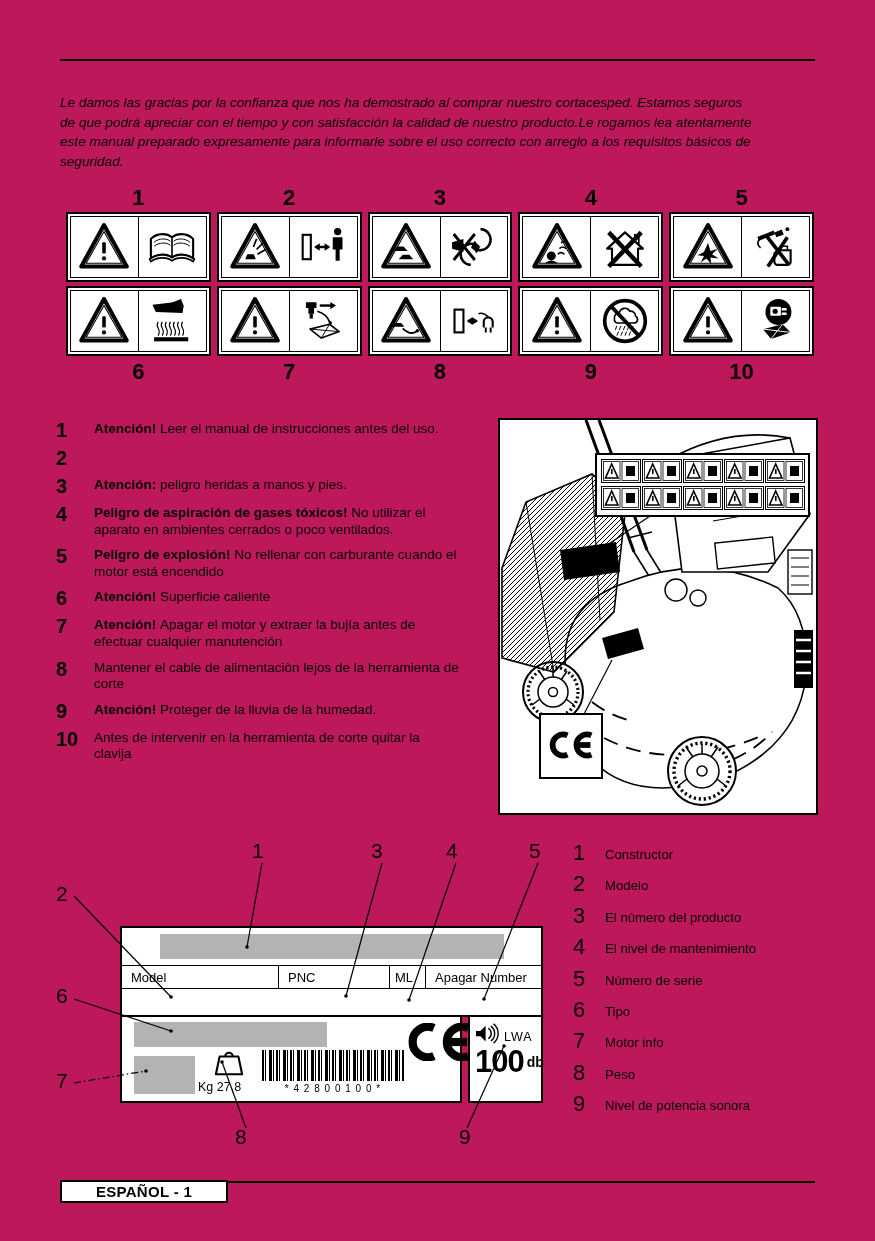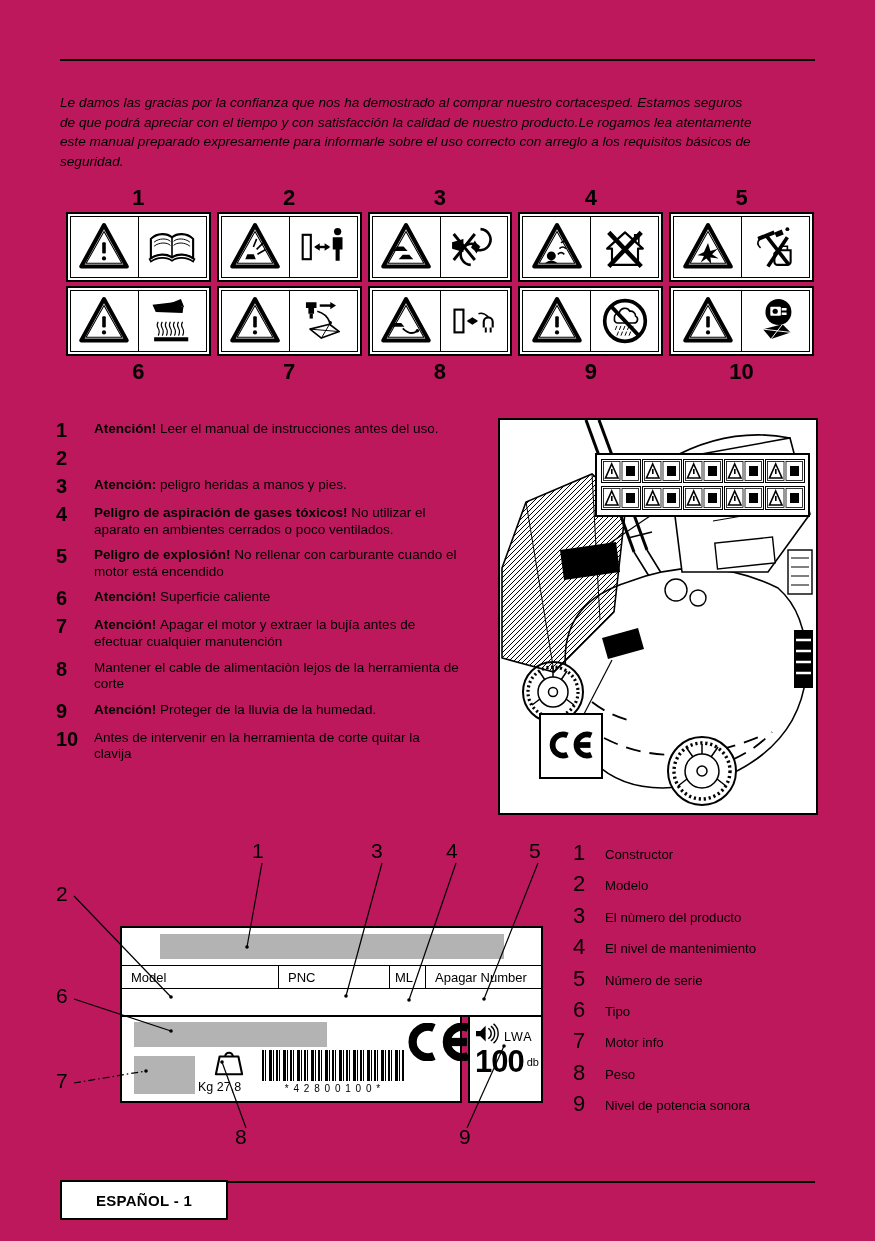--- a/index.html
+++ b/index.html
@@ -66,33 +66,33 @@
   .bdigits{position:absolute;left:132px;top:66px;width:158px;font-size:10px;
            text-align:center;white-space:pre;letter-spacing:1px}
   .ce-big{position:absolute;left:284px;top:5px;width:66px;height:40px}
   .lwa-box{position:absolute;left:468px;top:1015px;width:75px;height:88px;
            border:2.5px solid #000;box-sizing:border-box;background:#fff}
   .lwa-top{display:flex;align-items:flex-end;gap:5px;padding:6px 0 0 4px}
   .lwa-top svg{width:25px;height:21px}
   .lwa-label{font-size:12.5px;letter-spacing:1px;padding-top:2px}
   .lwa-row{padding:4px 0 0 5px;display:flex;align-items:center}
   .lwa-val{font-size:31px;font-weight:bold;line-height:28px;letter-spacing:-1px}
-  .lwa-unit{font-size:11px;font-weight:normal;padding:0 0 1px 3px}
+  .lwa-unit{font-size:14px;font-weight:bold;padding:0 0 1px 3px}
 
   .co{position:absolute;font-size:21px;line-height:21px}
   .leader-svg{position:absolute;left:55px;top:838px;width:500px;height:320px;pointer-events:none}
   .leader-svg line,.leader-svg path{stroke:#000;stroke-width:1.2;fill:none}
 
   .legend{position:absolute;left:573px;top:842px;width:296px}
   .leg-row{display:flex;margin-bottom:9.4px;height:22px}
   .leg-num{width:32px;font-size:22px;line-height:22px}
   .leg-text{font-size:13.2px;padding-top:5px}
 
   .footer-rule{position:absolute;left:60px;top:1181px;width:755px;height:1.5px;background:#000}
-  .footer-box{position:absolute;left:60px;top:1180px;width:168px;height:40px;
+  .footer-box{position:absolute;left:60px;top:1180px;width:168px;height:23px;
      border:2.5px solid #000;background:#fff;box-sizing:border-box;display:flex;
      align-items:center;justify-content:center;font-weight:bold;font-size:15px;letter-spacing:.3px}
   .defs{position:absolute;width:0;height:0;overflow:hidden}
 </style>
 </head>
 <body>
 
 <svg class="defs" aria-hidden="true">
   <defs>
     <pattern id="hatch" width="5" height="5" patternUnits="userSpaceOnUse">

